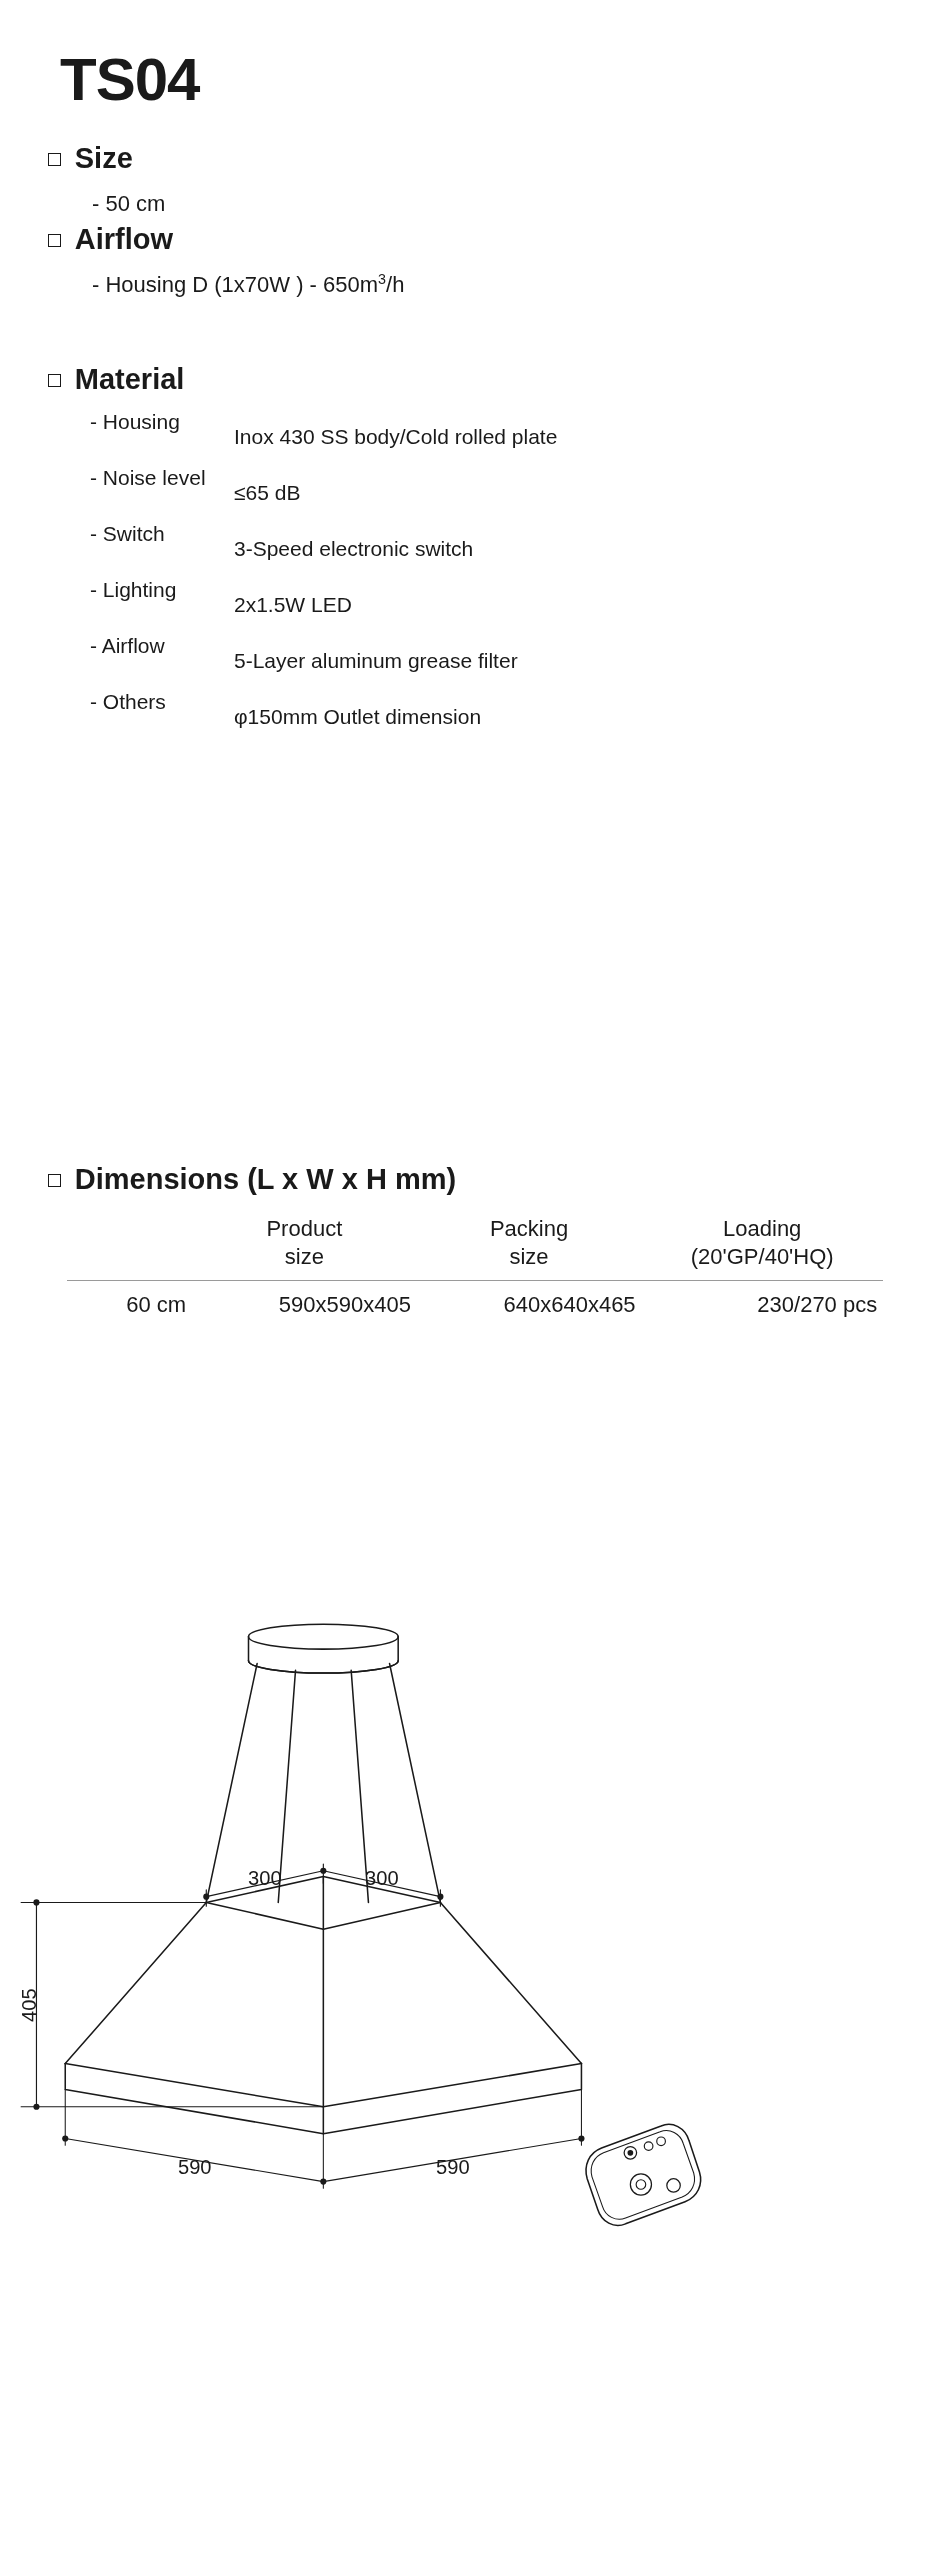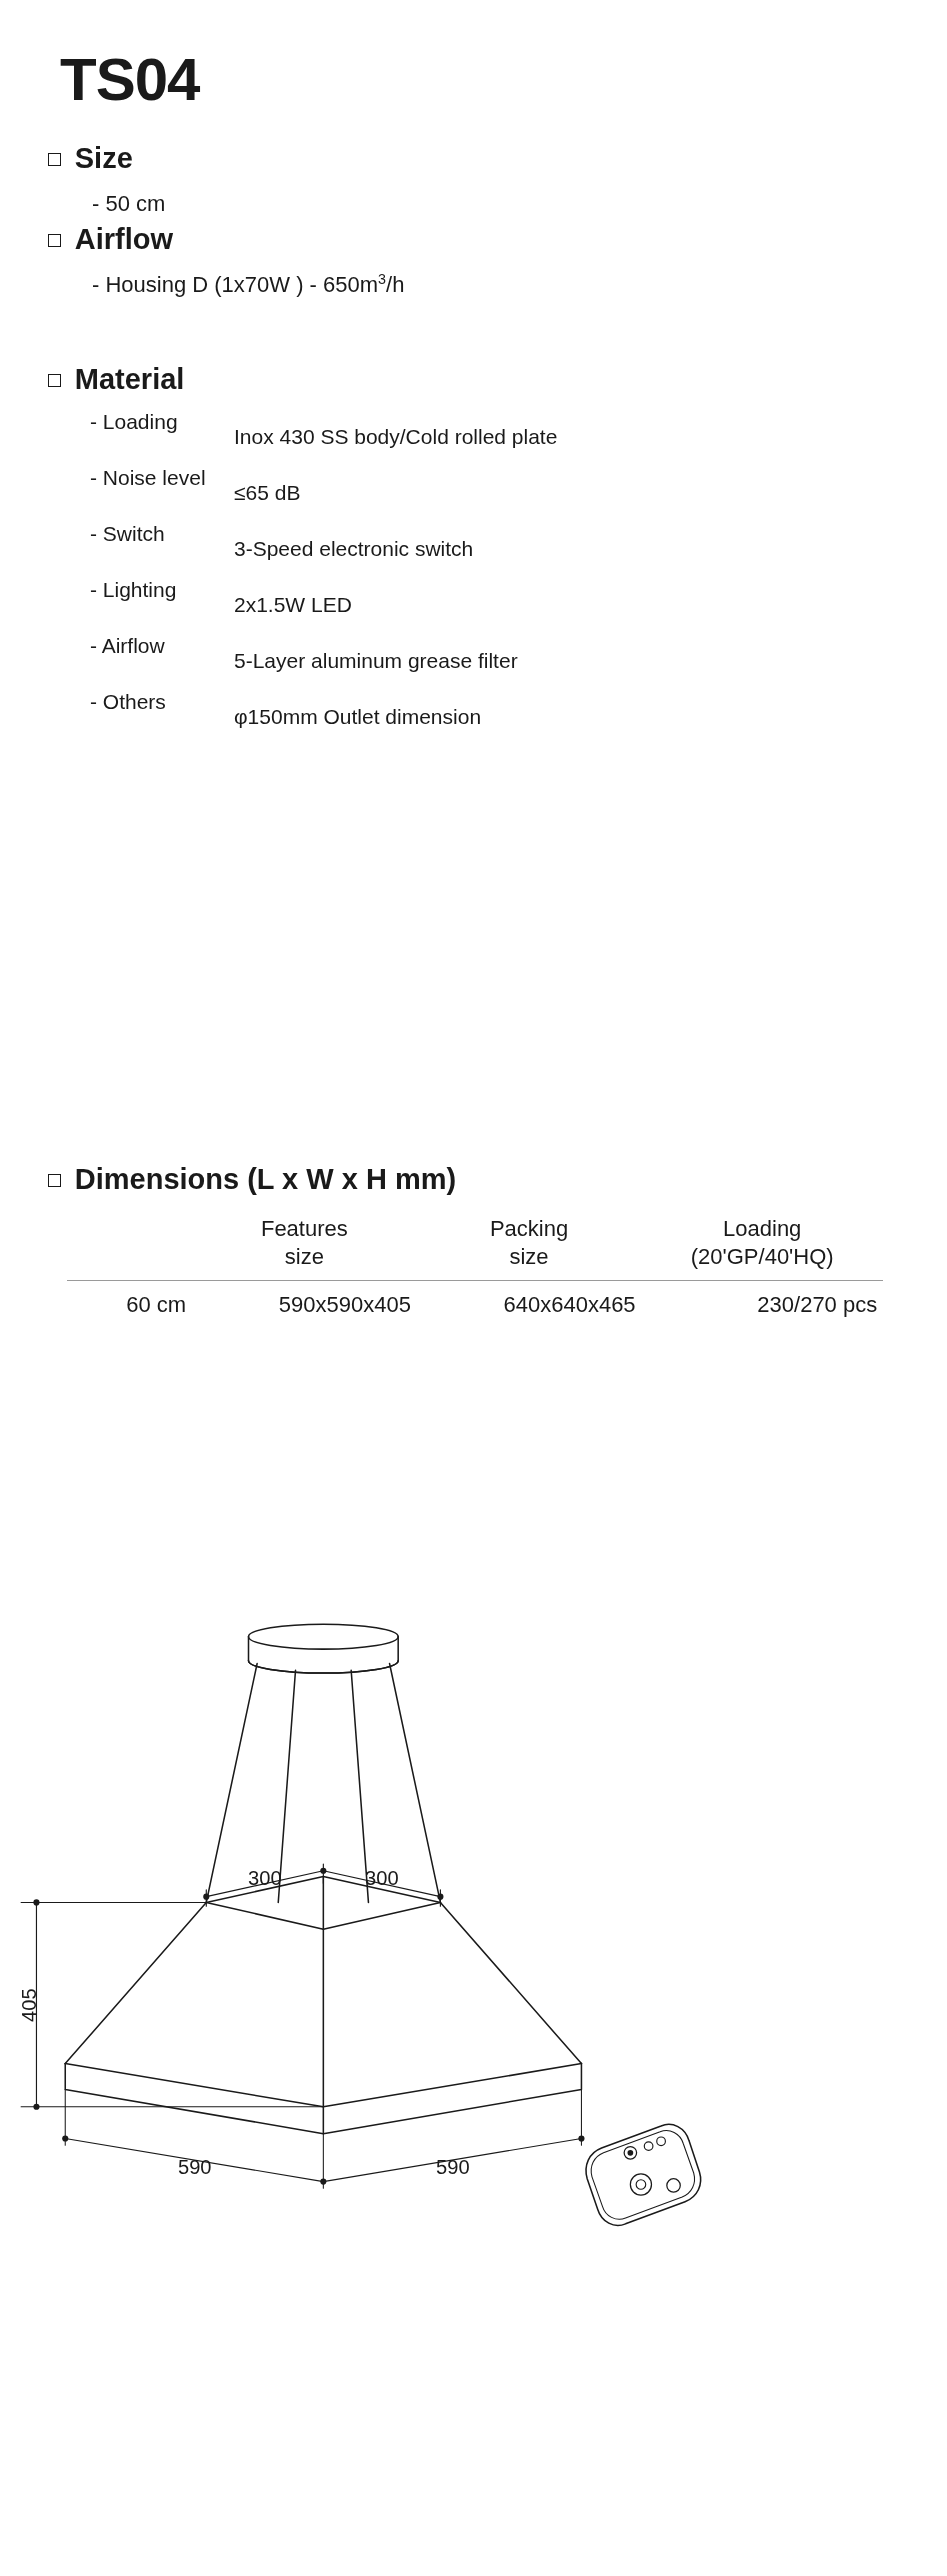--- a/index.html
+++ b/index.html
@@ -138,21 +138,21 @@
     </div>
   </div>
 
   <div class="section" style="top:363px;">
     <div class="sec-head">
       <span class="bullet-sq"></span>
       <span>Material</span>
     </div>
     <div class="feat-list">
       <div class="feat-row">
-        <div class="feat-key">- Loading</div>
+        <div class="feat-key">- Housing</div>
         <div class="feat-val">Inox 430 SS body/Cold rolled plate</div>
       </div>
       <div class="feat-row">
         <div class="feat-key">- Noise level</div>
         <div class="feat-val">≤65 dB</div>
       </div>
       <div class="feat-row">
         <div class="feat-key">- Switch</div>
         <div class="feat-val">3-Speed electronic switch</div>
       </div>
@@ -178,21 +178,21 @@
     </div>
     <div class="dim-table">
       <table class="dims">
         <thead>
           <tr class="hdr">
             <th class="first">
               <div></div>
               <div></div>
             </th>
             <th>
-              <div>Features</div>
+              <div>Product</div>
               <div>size</div>
             </th>
             <th>
               <div>Packing</div>
               <div>size</div>
             </th>
             <th>
               <div>Loading</div>
               <div>(20'GP/40'HQ)</div>
             </th>

